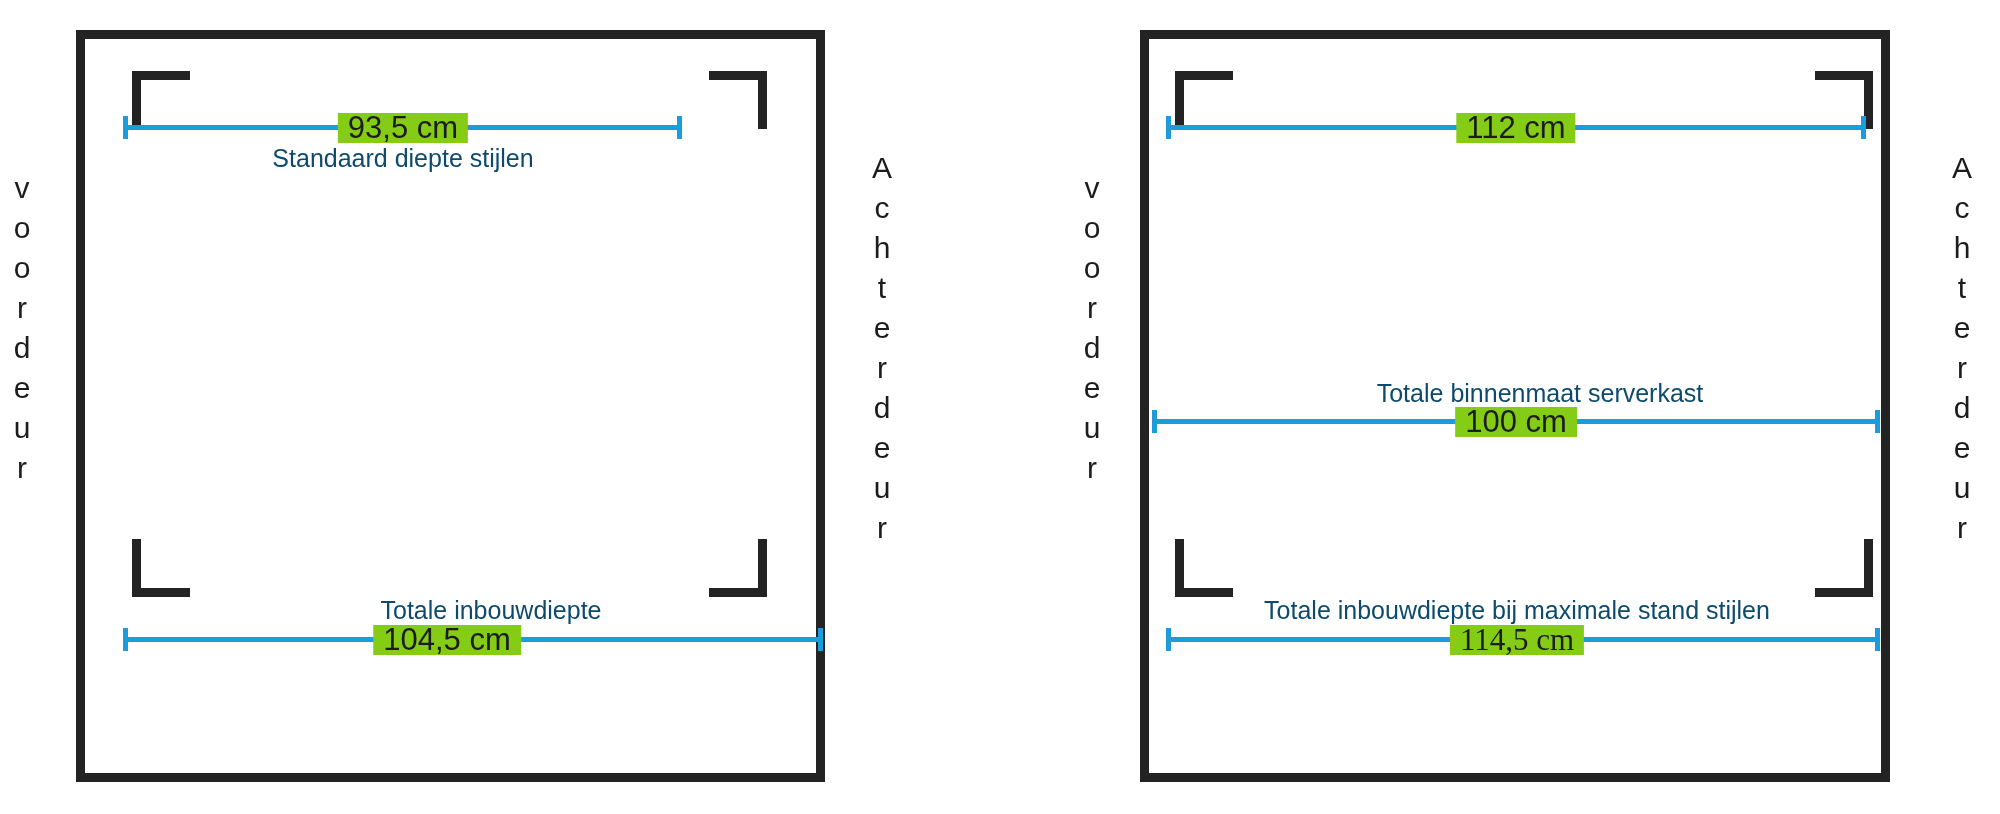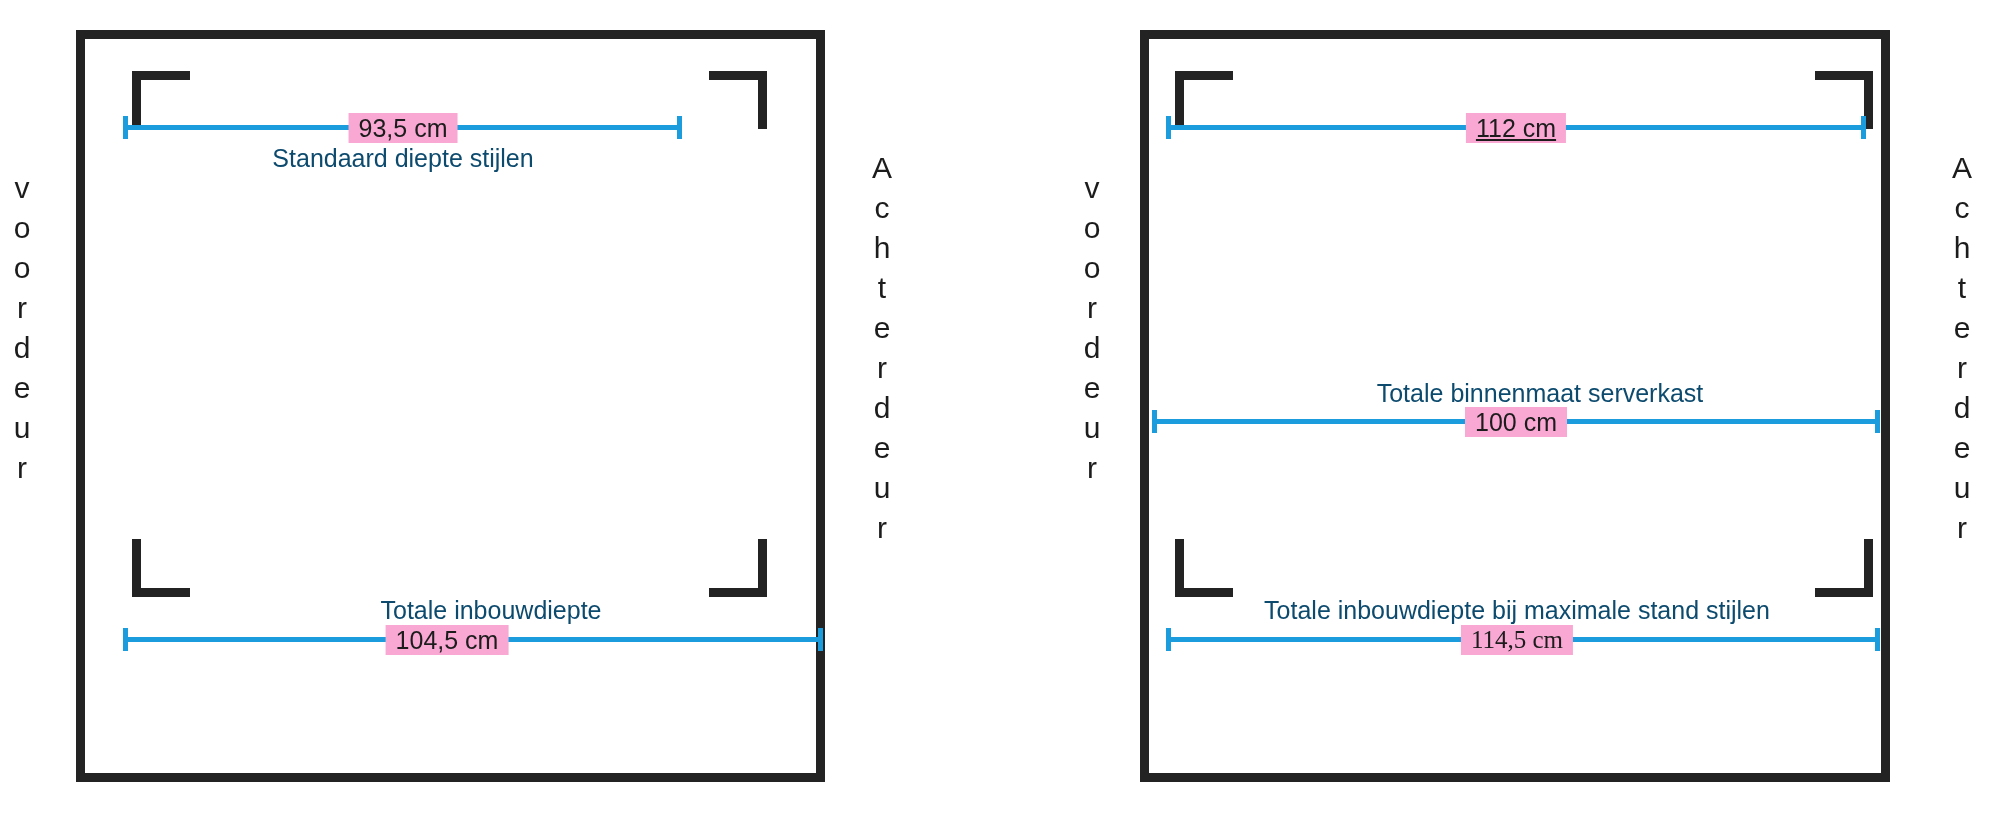--- a/index.html
+++ b/index.html
@@ -68,23 +68,23 @@
     height: 23px;
     background: #1b9ddd;
   }
   .dim .cap.left  { left: 0; }
   .dim .cap.right { right: 0; }
 
   
   .dim-value {
     position: absolute;
     transform: translate(-50%, -50%);
-    background: #f9a8d4;
+    background: #84cc16;
     padding: 0 10px;
-    font-size: 25px;
+    font-size: 31px;
     line-height: 30px;
     white-space: nowrap;
     color: #1c1c1c;
   }
   
   .dim-caption {
     position: absolute;
     transform: translateX(-50%);
     font-size: 25px;
     line-height: 30px;
@@ -172,21 +172,21 @@
     <div class="bracket tl" style="left:26px; top:32px;"></div>
     <div class="bracket tr" style="left:666px; top:32px;"></div>
     <div class="bracket bl" style="left:26px; top:500px;"></div>
     <div class="bracket br" style="left:666px; top:500px;"></div>
   </div>
 
   <div class="dim" style="left:1166px; top:125px; width:700px;">
     <div class="cap left"></div>
     <div class="cap right"></div>
   </div>
-  <div class="dim-value" style="left:1516px; top:128px;text-decoration:underline;">112 cm</div>
+  <div class="dim-value" style="left:1516px; top:128px;">112 cm</div>
 
   <div class="dim" style="left:1152px; top:419px; width:728px;">
     <div class="cap left"></div>
     <div class="cap right"></div>
   </div>
   <div class="dim-value" style="left:1516px; top:422px;">100 cm</div>
   <div class="dim-caption" style="left:1516px; top:378px;margin-left:24px;">Totale binnenmaat serverkast</div>
 
   <div class="dim" style="left:1166px; top:637px; width:714px;">
     <div class="cap left"></div>

